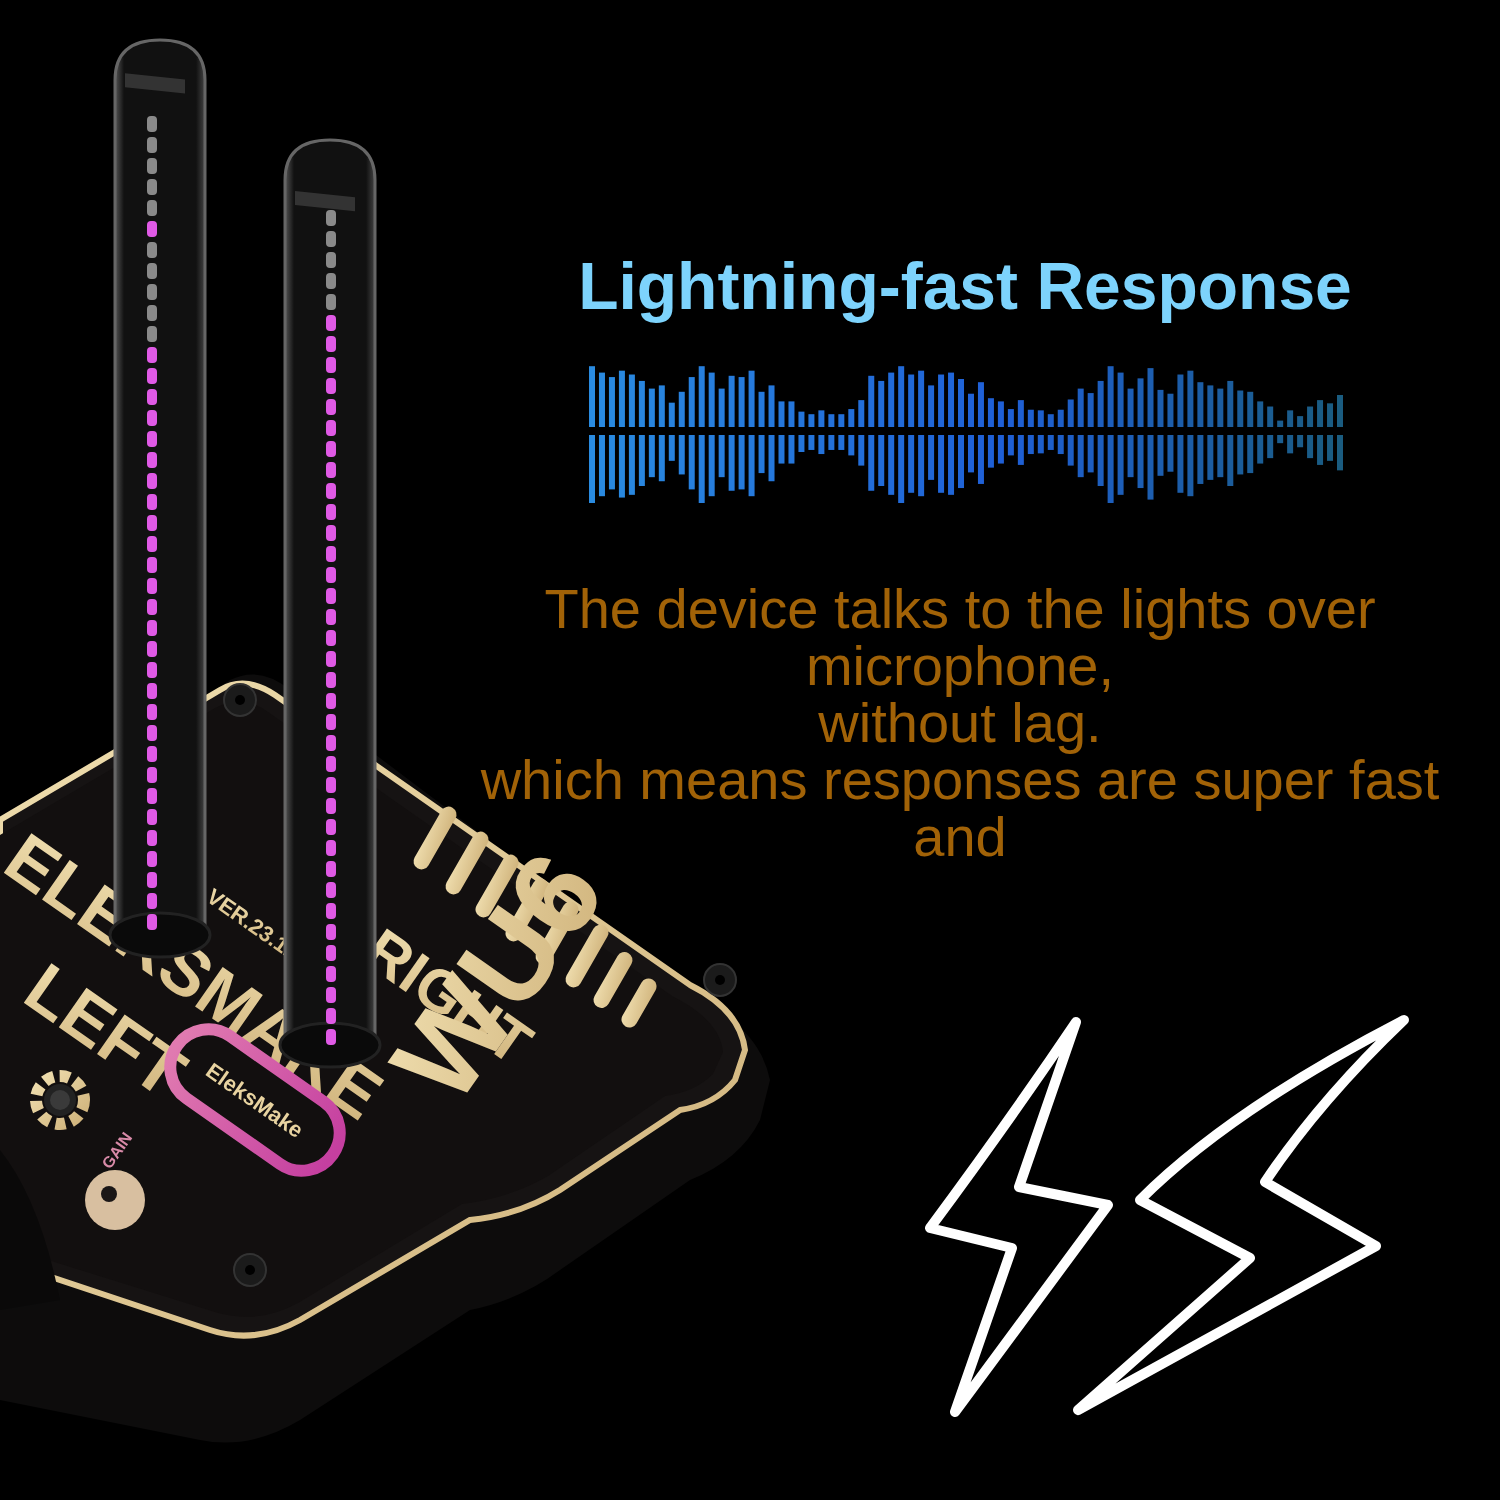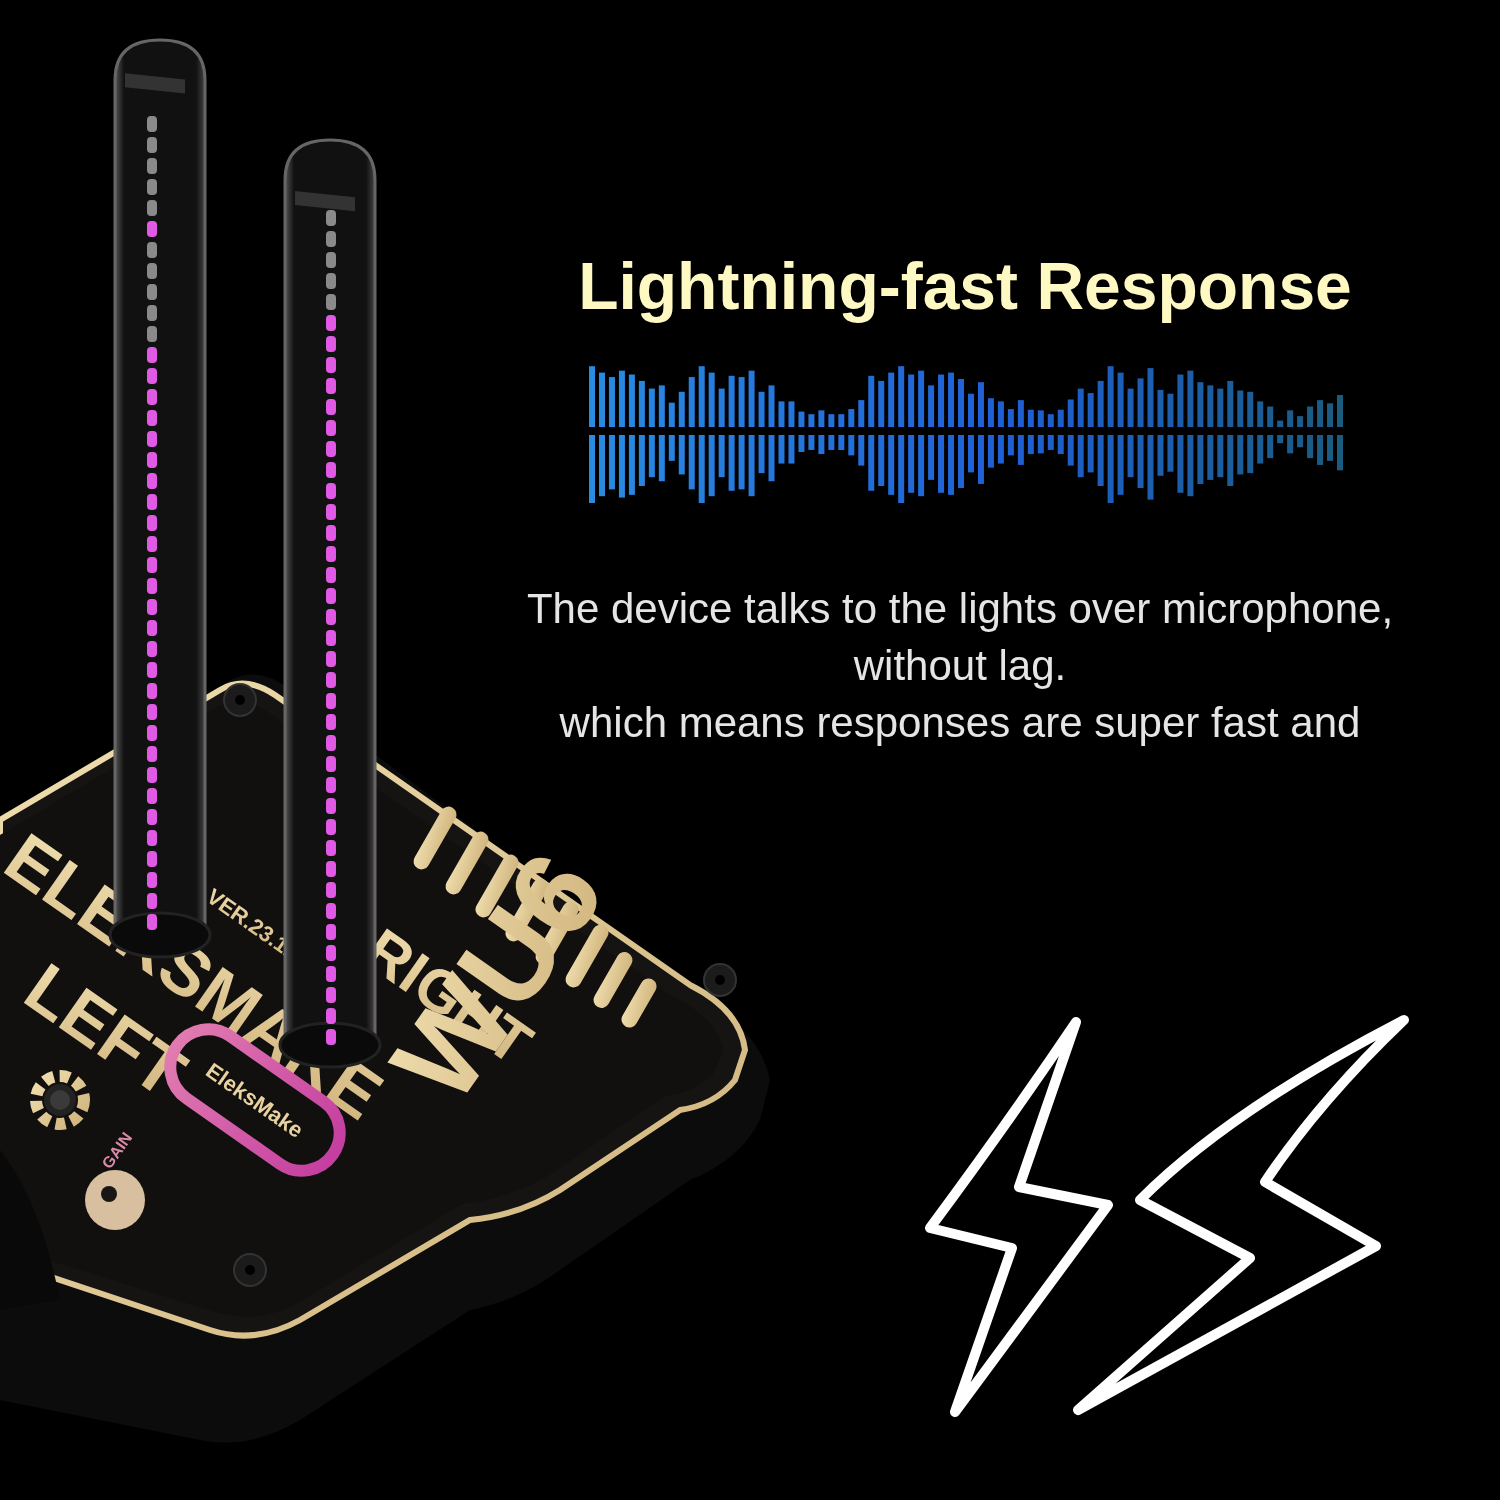--- a/index.html
+++ b/index.html
@@ -1,18 +1,18 @@
 <!DOCTYPE html>
 <html><head>
 <meta charset="utf-8">
 <style>
   html, body { margin:0; padding:0; background:#000; }
   body { width:1500px; height:1500px; position:relative; overflow:hidden; font-family:"Liberation Sans", sans-serif; color:#fff; }
-  .headline { position:absolute; left:560px; top:248px; width:810px; text-align:center; font-size:66px; font-weight:bold; letter-spacing:0px; color:#fef9c3; }
-  .body-text { position:absolute; left:450px; top:580px; width:1020px; text-align:center; font-size:42px; line-height:57px; color:#e5e5e5; }
+  .headline { position:absolute; left:560px; top:248px; width:810px; text-align:center; font-size:66px; font-weight:bold; letter-spacing:0px; color:#7dd3fc; }
+  .body-text { position:absolute; left:450px; top:580px; width:1020px; text-align:center; font-size:56px; line-height:57px; color:#a16207; }
   .body-text span { display:block; }
   svg { position:absolute; left:0; top:0; }
 </style>
 </head>
 <body>
 
 <svg width="1500" height="1500">
   <defs>
     <linearGradient id="gold" x1="0" y1="0" x2="1" y2="1">
       <stop offset="0" stop-color="#f0dfb0"></stop>

